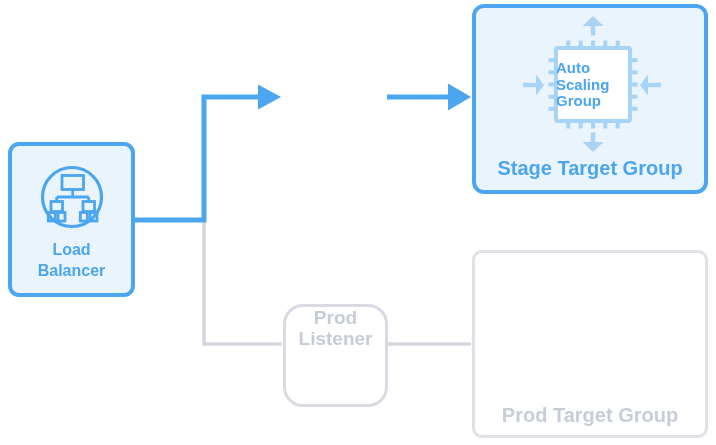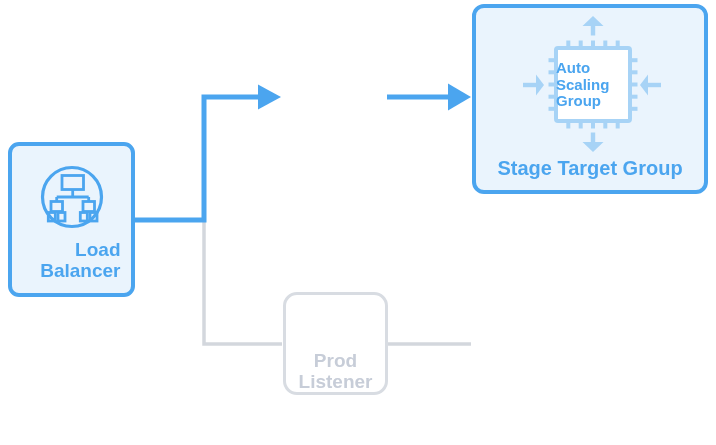--- a/index.html
+++ b/index.html
@@ -9,21 +9,21 @@
     font-family:"Liberation Sans","DejaVu Sans",sans-serif;
   }
   .wires{position:absolute;left:0;top:0;width:716px;height:445px;}
   .node{position:absolute;display:flex;flex-direction:column;align-items:center;}
   
   .node-lb{
     left:8px;top:142px;width:127px;height:155px;
     background:#eaf4fd;border:4px solid #4ba5ef;border-radius:11px;
     justify-content:flex-start;padding-top:18px;gap:9px;
   }
-  .node-lb .lbl{color:#4ba5ef;font-size:19px;font-weight:700;line-height:21px;text-align:right;width:98px;}
+  .node-lb .lbl{color:#4ba5ef;font-size:16px;font-weight:700;line-height:21px;text-align:center;width:98px;}
   
   .node-sl{
     left:283px;top:42px;width:105px;height:106px;
     background:#4ba5ef;border-radius:12px;justify-content:center;
   }
   .node-sl .lbl{color:#ffffff;font-size:19px;font-weight:700;line-height:21px;text-align:center;width:95px;}
   
   .node-stg{
     left:472px;top:4px;width:236px;height:190px;
     background:#eaf4fd;border:4px solid #4ba5ef;border-radius:12px;
@@ -33,22 +33,22 @@
     position:absolute;left:80px;top:46px;width:74px;height:62px;
     display:flex;align-items:center;justify-content:center;
     color:#4ba5ef;font-size:15px;font-weight:700;line-height:16.5px;text-align:left;
   }
   .stg-lbl{
     position:absolute;left:0;bottom:10px;width:100%;text-align:center;
     color:#4ba5ef;font-size:20px;font-weight:700;line-height:24px;
   }
   
   .node-pl{
-    left:283px;top:292px;width:105px;height:103px;
-    background:#ffffff;border:3px solid #d8dce2;border-radius:14px;justify-content:flex-end;
+    left:283px;top:304px;width:105px;height:103px;
+    background:#ffffff;border:3px solid #d8dce2;border-radius:20px;justify-content:flex-start;
   }
   .node-pl .lbl{color:#c7cdd8;font-size:19px;font-weight:700;line-height:21px;text-align:center;width:95px;}
   
   .node-ptg{
     left:472px;top:250px;width:236px;height:188px;
     background:#ffffff;border:3px solid #dfe2e7;border-radius:10px;
   }
   .ptg-lbl{
     position:absolute;left:0;bottom:8px;width:100%;text-align:center;
     color:#c7cdd8;font-size:20px;font-weight:700;line-height:24px;
@@ -140,14 +140,17 @@
       </g>
     </svg>
     <div class="asg-text">Auto Scaling Group</div>
     <div class="stg-lbl">Stage Target Group</div>
   </div>
 
   <div class="node node-pl">
     <div class="lbl">Prod Listener</div>
   </div>
 
+  <div class="node node-ptg">
+    <div class="ptg-lbl">Prod Target Group</div>
+  </div>
 
 </div>
 
 </body></html>

